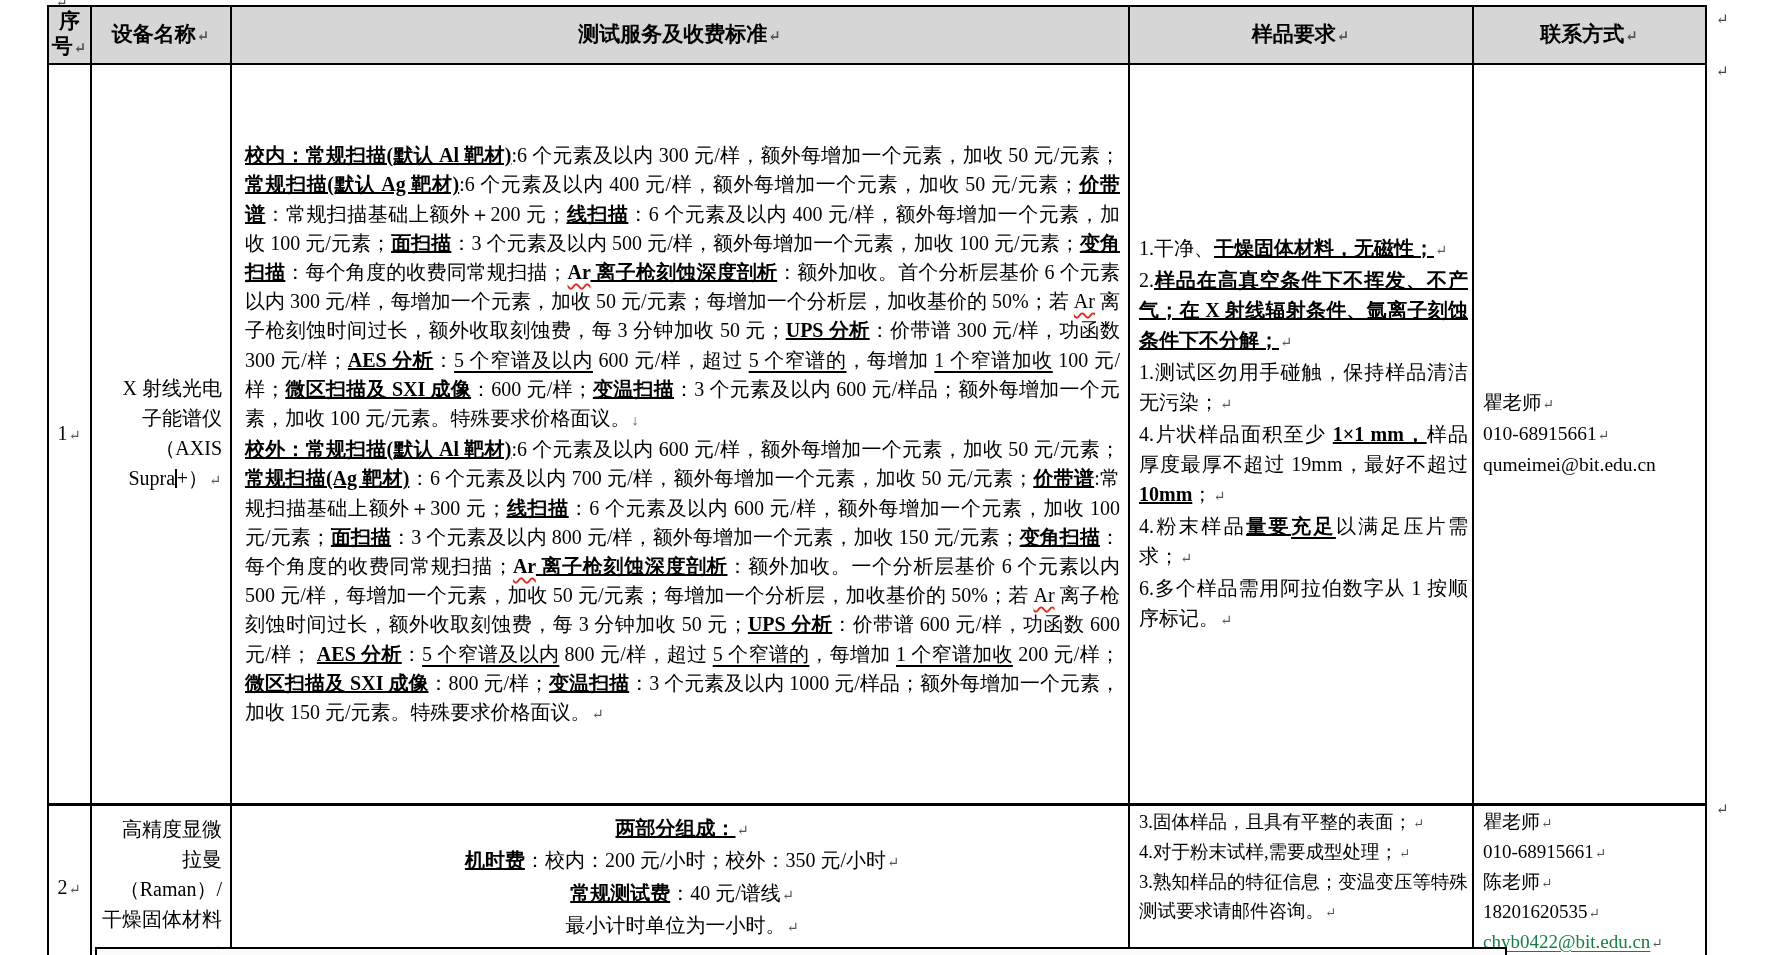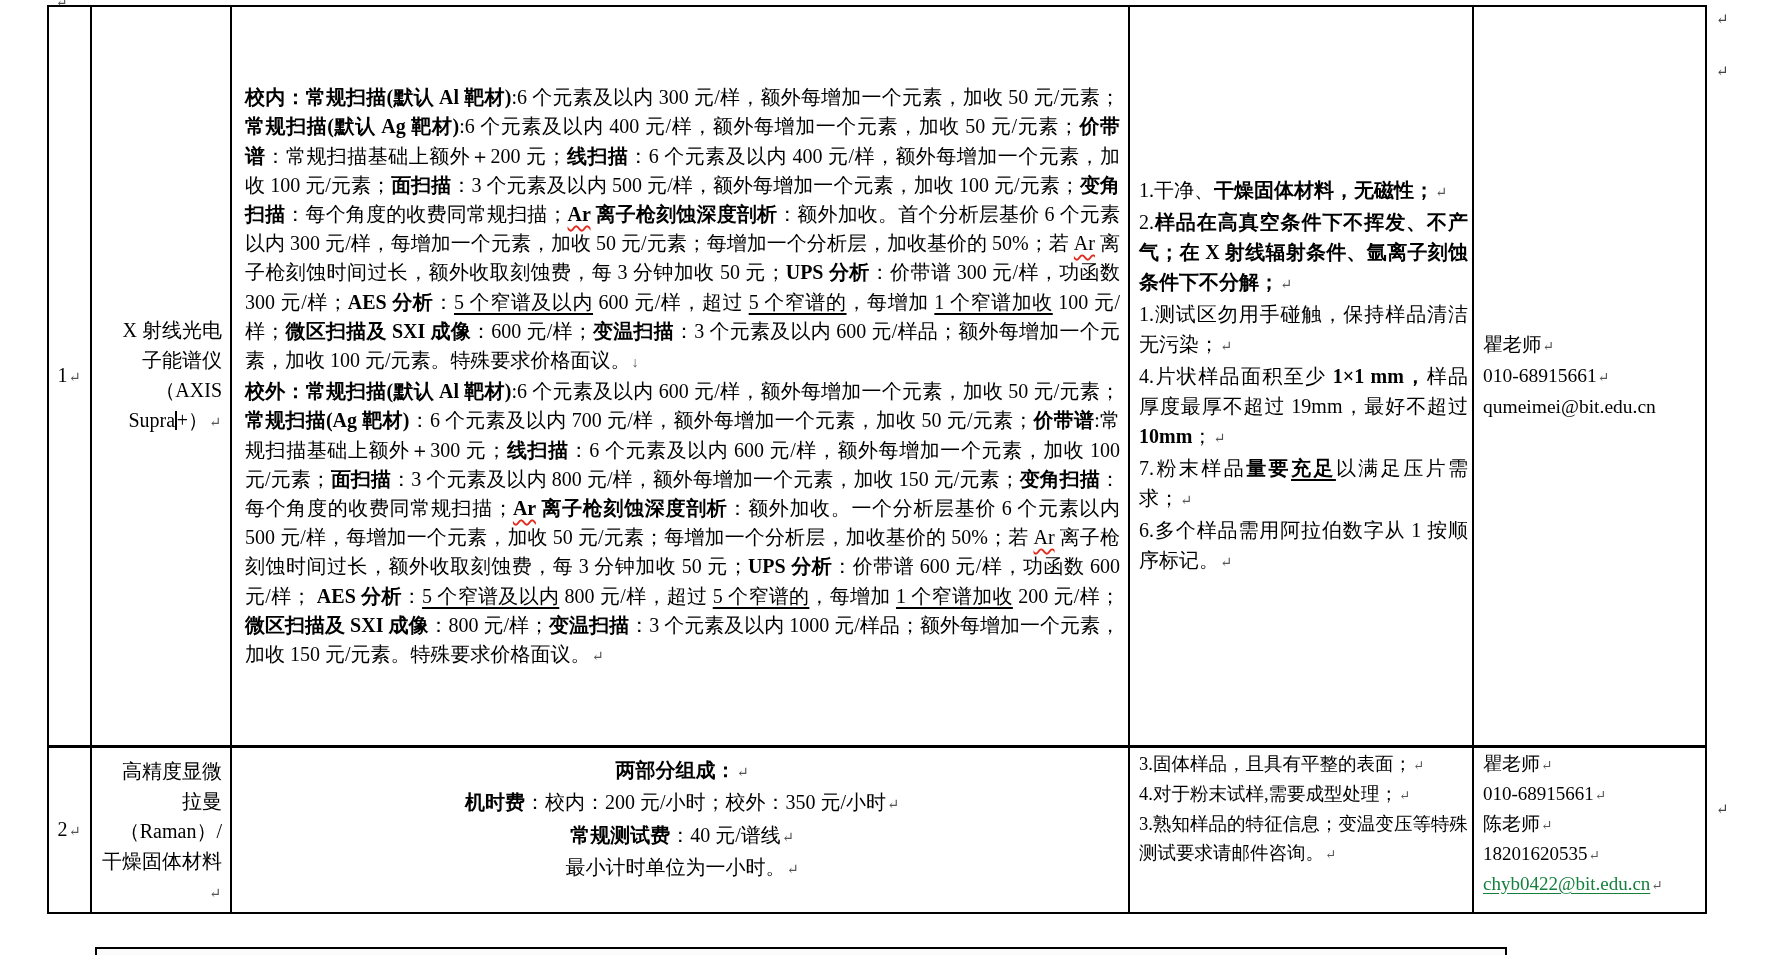--- a/index.html
+++ b/index.html
@@ -16,21 +16,21 @@
     border:2px solid #000;vertical-align:middle;padding:0;overflow:hidden;
   }
   .doc-table tr.hdr th{
     background:#d6d6d6;font-size:21px;font-weight:bold;text-align:center;line-height:25px;padding:2px 1px;
   }
   .row-divider td{border-top:3px solid #000;}
   col.c1{width:43px;}col.c2{width:140px;}col.c3{width:898px;}col.c4{width:344px;}col.c5{width:233px;}
 
   .cell-inner{padding:4px 8px;}
   .para{margin:0;text-align:justify;}
-  .b{font-weight:bold;}
+  .b{font-weight:bold;text-decoration:underline;}
   .u-red-wavy{text-decoration-line:underline;text-decoration-style:wavy;text-decoration-color:#e02b20;text-decoration-thickness:2px;text-underline-offset:4px;}
   .u-blue-double{text-decoration-line:underline;text-decoration-style:double;text-decoration-color:#3b77c2;text-decoration-thickness:2px;text-underline-offset:4px;text-decoration:underline;}
   .u-link{color:#15803d;text-decoration:underline;text-underline-offset:3px;}
   .mark{color:#555;font-size:0.72em;padding:0 1px;}
   .caret{display:inline-block;width:1.5px;height:19px;background:#000;vertical-align:-3px;}
 
   .index-cell{text-align:center;font-size:20px;}
   .equip-cell .para{text-align:right;font-size:20px;line-height:30px;}
   .service-cell{vertical-align:top;}
   .service-cell .cell-inner{padding:7px 8px 4px 13px;}
@@ -61,20 +61,27 @@
 
 <table class="doc-table">
   <colgroup>
       <col class="c1">
       <col class="c2">
       <col class="c3">
       <col class="c4">
       <col class="c5">
     </colgroup>
   <tbody>
+      <tr class="hdr" style="height:52px;">
+    <th><span>序号</span><span class="mark">↵</span></th>
+    <th><span>设备名称</span><span class="mark">↵</span></th>
+    <th><span>测试服务及收费标准</span><span class="mark">↵</span></th>
+    <th><span>样品要求</span><span class="mark">↵</span></th>
+    <th><span>联系方式</span><span class="mark">↵</span></th>
+  </tr>
   <tr class="r1" style="height:740px;">
     <td class="index-cell"><span>1</span><span class="mark">↵</span></td>
     <td class="equip-cell">
           <div class="cell-inner">
             <p class="para"><span>X 射线光电</span></p>
             <p class="para"><span>子能谱仪</span></p>
             <p class="para"><span>（AXIS</span></p>
             <p class="para"><span>Supra</span><span class="caret"></span><span>+）</span><span class="mark">↵</span></p>
           </div>
         </td>
@@ -83,21 +90,21 @@
             <p class="para"><span class="b">校内：常规扫描(默认 Al 靶材)</span><span>:6 个元素及以内 300 元/样，额外每增加一个元素，加收 50 元/元素；</span><span class="b">常规扫描(默认 Ag 靶材)</span><span>:6 个元素及以内 400 元/样，额外每增加一个元素，加收 50 元/元素；</span><span class="b">价带谱</span><span>：常规扫描基础上额外＋200 元；</span><span class="b">线扫描</span><span>：6 个元素及以内 400 元/样，额外每增加一个元素，加收 100 元/元素；</span><span class="b">面扫描</span><span>：3 个元素及以内 500 元/样，额外每增加一个元素，加收 100 元/元素；</span><span class="b">变角扫描</span><span>：每个角度的收费同常规扫描；</span><span class="b u-red-wavy">Ar</span><span class="b"> 离子枪刻蚀深度剖析</span><span>：额外加收。首个分析层基价 6 个元素以内 300 元/样，每增加一个元素，加收 50 元/元素；每增加一个分析层，加收基价的 50%；若 </span><span class="u-red-wavy">Ar</span><span> 离子枪刻蚀时间过长，额外收取刻蚀费，每 3 分钟加收 50 元；</span><span class="b">UPS 分析</span><span>：价带谱 300 元/样，功函数 300 元/样；</span><span class="b">AES 分析</span><span>：</span><span class="u-blue-double">5 个窄谱及以内</span><span> 600 元/样，超过 </span><span class="u-blue-double">5 个窄谱的</span><span>，每增加 </span><span class="u-blue-double">1 个窄谱加收</span><span> 100 元/样；</span><span class="b">微区扫描及 SXI 成像</span><span>：600 元/样；</span><span class="b">变温扫描</span><span>：3 个元素及以内 600 元/样品；额外每增加一个元素，加收 100 元/元素。特殊要求价格面议。</span><span class="mark">↓</span></p>
             <p class="para"><span class="b">校外：常规扫描(默认 Al 靶材)</span><span>:6 个元素及以内 600 元/样，额外每增加一个元素，加收 50 元/元素；</span><span class="b">常规扫描(Ag 靶材)</span><span>：6 个元素及以内 700 元/样，额外每增加一个元素，加收 50 元/元素；</span><span class="b">价带谱</span><span>:常规扫描基础上额外＋300 元；</span><span class="b">线扫描</span><span>：6 个元素及以内 600 元/样，额外每增加一个元素，加收 100 元/元素；</span><span class="b">面扫描</span><span>：3 个元素及以内 800 元/样，额外每增加一个元素，加收 150 元/元素；</span><span class="b">变角扫描</span><span>：每个角度的收费同常规扫描；</span><span class="b u-red-wavy">Ar</span><span class="b"> 离子枪刻蚀深度剖析</span><span>：额外加收。一个分析层基价 6 个元素以内 500 元/样，每增加一个元素，加收 50 元/元素；每增加一个分析层，加收基价的 50%；若 </span><span class="u-red-wavy">Ar</span><span> 离子枪刻蚀时间过长，额外收取刻蚀费，每 3 分钟加收 50 元；</span><span class="b">UPS 分析</span><span>：价带谱 600 元/样，功函数 600 元/样； </span><span class="b">AES 分析</span><span>：</span><span class="u-blue-double">5 个窄谱及以内</span><span> 800 元/样，超过 </span><span class="u-blue-double">5 个窄谱的</span><span>，每增加 </span><span class="u-blue-double">1 个窄谱加收</span><span> 200 元/样；</span><span class="b">微区扫描及 SXI 成像</span><span>：800 元/样；</span><span class="b">变温扫描</span><span>：3 个元素及以内 1000 元/样品；额外每增加一个元素，加收 150 元/元素。特殊要求价格面议。</span><span class="mark">↵</span></p>
           </div>
         </td>
     <td class="sample-cell">
           <div class="cell-inner">
             <p class="para"><span>1.干净、</span><span class="b">干燥固体材料，无磁性；</span><span class="mark">↵</span></p>
             <p class="para"><span>2.</span><span class="b">样品在高真空条件下不挥发、不产气；在 X 射线辐射条件、氩离子刻蚀条件下不分解；</span><span class="mark">↵</span></p>
             <p class="para"><span>1.测试区勿用手碰触，保持样品清洁无污染；</span><span class="mark">↵</span></p>
             <p class="para"><span>4.片状样品面积至少 </span><span class="b">1×1 mm，</span><span>样品厚度最厚不超过 19mm，最好不超过 </span><span class="b">10mm</span><span>；</span><span class="mark">↵</span></p>
-            <p class="para"><span>7.粉末样品</span><span class="b">量要</span><span class="b u-blue-double">充足</span><span>以满足压片需求；</span><span class="mark">↵</span></p>
+            <p class="para"><span>4.粉末样品</span><span class="b">量要</span><span class="b u-blue-double">充足</span><span>以满足压片需求；</span><span class="mark">↵</span></p>
             <p class="para"><span>6.多个样品需用阿拉伯数字从 1 按顺序标记。</span><span class="mark">↵</span></p>
           </div>
         </td>
     <td class="contact-cell">
           <div class="cell-inner">
             <p class="para"><span>瞿老师</span><span class="mark">↵</span></p>
             <p class="para"><span>010-68915661</span><span class="mark">↵</span></p>
             <p class="para"><span>qumeimei@bit.edu.cn</span></p>
           </div>
         </td>

